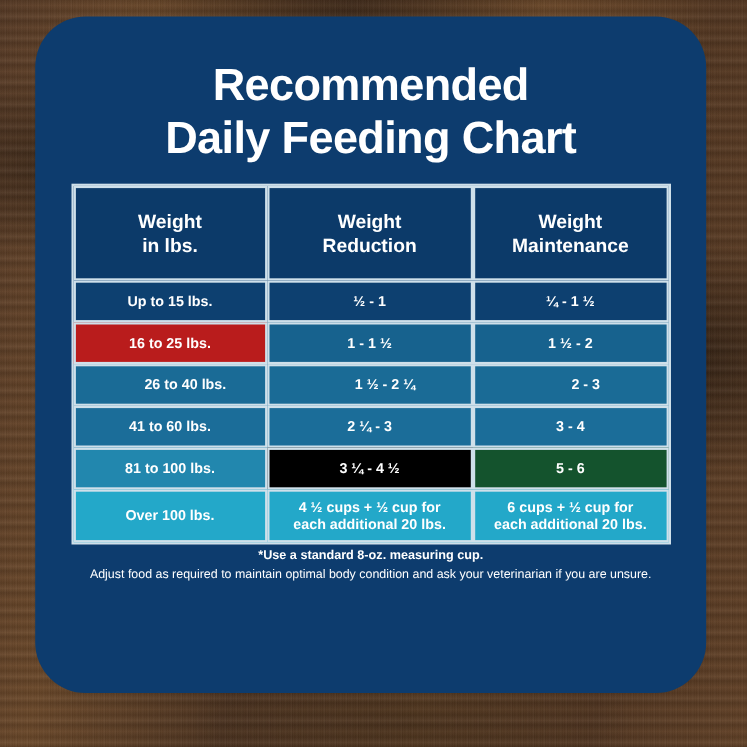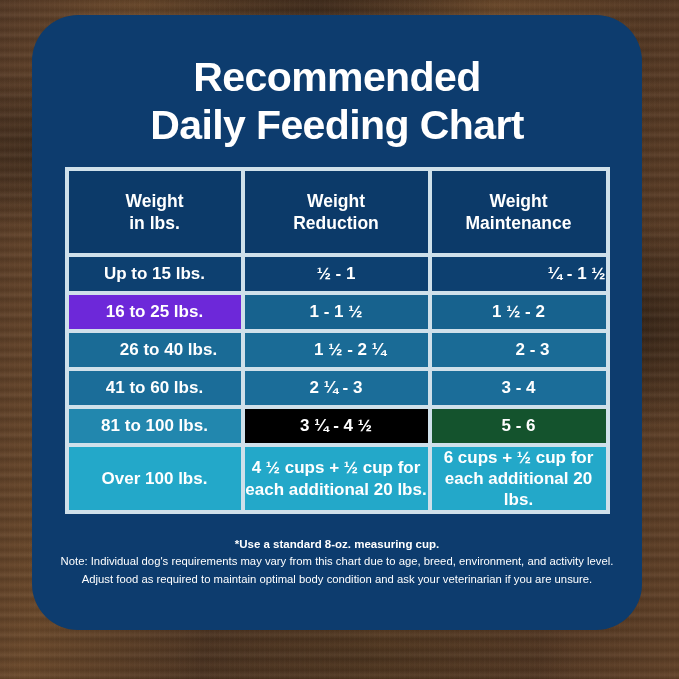--- a/index.html
+++ b/index.html
@@ -81,21 +81,21 @@
   #feeding-table col.c1 { width: 176px; }
   #feeding-table col.c2 { width: 187px; }
   #feeding-table col.c3 { width: 178px; }
 
   #feeding-table th,
   #feeding-table td {
     color: #ffffff;
     text-align: center;
     vertical-align: middle;
     border: 2px solid #cfe0ea;
-    font-size: 17px;
+    font-size: 13px;
     font-weight: bold;
   }
 
   
   #feeding-table thead th {
     height: 86px;
     font-size: 17.5px;
     line-height: 1.28;
     background: #0c3a69;
   }
@@ -116,21 +116,21 @@
 
   tr.r7 td.multi {
     font-size: 14.5px;
     line-height: 1.24;
     font-weight: bold;
   }
   tr.r7 td.multi .l { display: block; }
 
   
   #footnotes {
-    margin-top: 22px;
+    margin-top: 2px;
     text-align: center;
     color: #ffffff;
     padding: 0 16px;
   }
   #footnote-cup {
     font-size: 11.5px;
     font-weight: bold;
     line-height: 1.5;
   }
   #footnotes .note {
@@ -170,24 +170,24 @@
         <th style="background: rgb(12, 58, 105);">
           <span>Weight</span>
           <span class="sub">Maintenance</span>
         </th>
       </tr>
     </thead>
     <tbody>
       <tr class="r1">
         <td style="background: rgb(13, 64, 112);">Up to 15 lbs.</td>
         <td style="background: rgb(13, 64, 112);">½ - 1</td>
-        <td style="background: rgb(13, 64, 112); text-align: right;">¼ - 1 ½</td>
+        <td style="background: rgb(13, 64, 112);">¼ - 1 ½</td>
       </tr>
       <tr class="r2">
-        <td style="background: #6d28d9;">16 to 25 lbs.</td>
+        <td style="background: #b91c1c;">16 to 25 lbs.</td>
         <td style="background: rgb(23, 98, 142);">1 - 1 ½</td>
         <td style="background: rgb(23, 98, 142);">1 ½ - 2</td>
       </tr>
       <tr class="r3">
         <td style="background: rgb(26, 107, 150);">26 to 40 lbs.</td>
         <td style="background: rgb(26, 107, 150);">1 ½ - 2 ¼</td>
         <td style="background: rgb(26, 107, 150);">2 - 3</td>
       </tr>
       <tr class="r4">
         <td style="background: rgb(27, 109, 153);">41 to 60 lbs.</td>
@@ -208,17 +208,16 @@
         <td class="multi" style="background: rgb(35, 168, 201);">
           <span class="l">6 cups  + ½ cup for</span>
           <span class="l">each additional 20 lbs.</span>
         </td>
       </tr>
     </tbody>
   </table>
 
   <div id="footnotes">
     <div id="footnote-cup">*Use a standard 8-oz. measuring cup.</div>
-    <div class="note">Note: Individual dog's requirements may vary from this chart due to age, breed, environment, and activity level.</div>
     <div class="note">Adjust food as required to maintain optimal body condition and ask your veterinarian if you are unsure.</div>
   </div>
 
 </div>
 
 </body></html>

